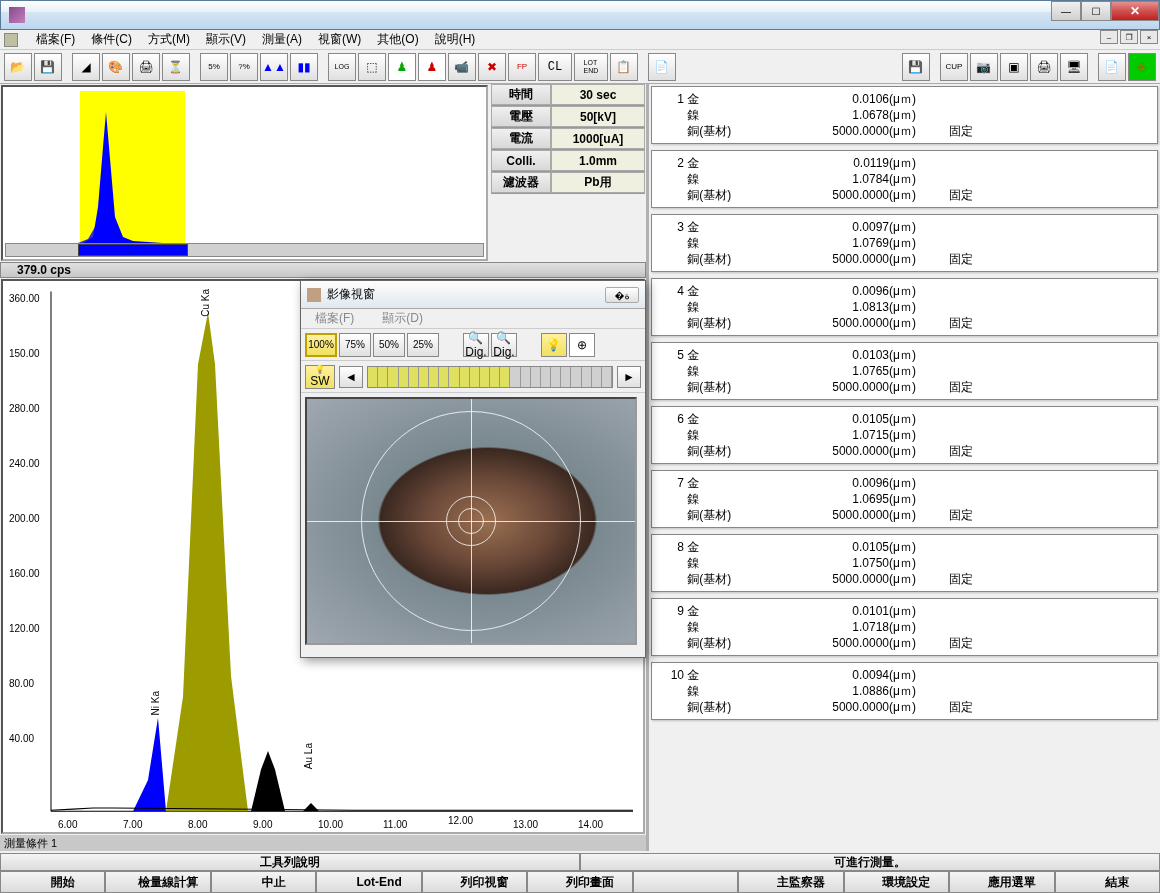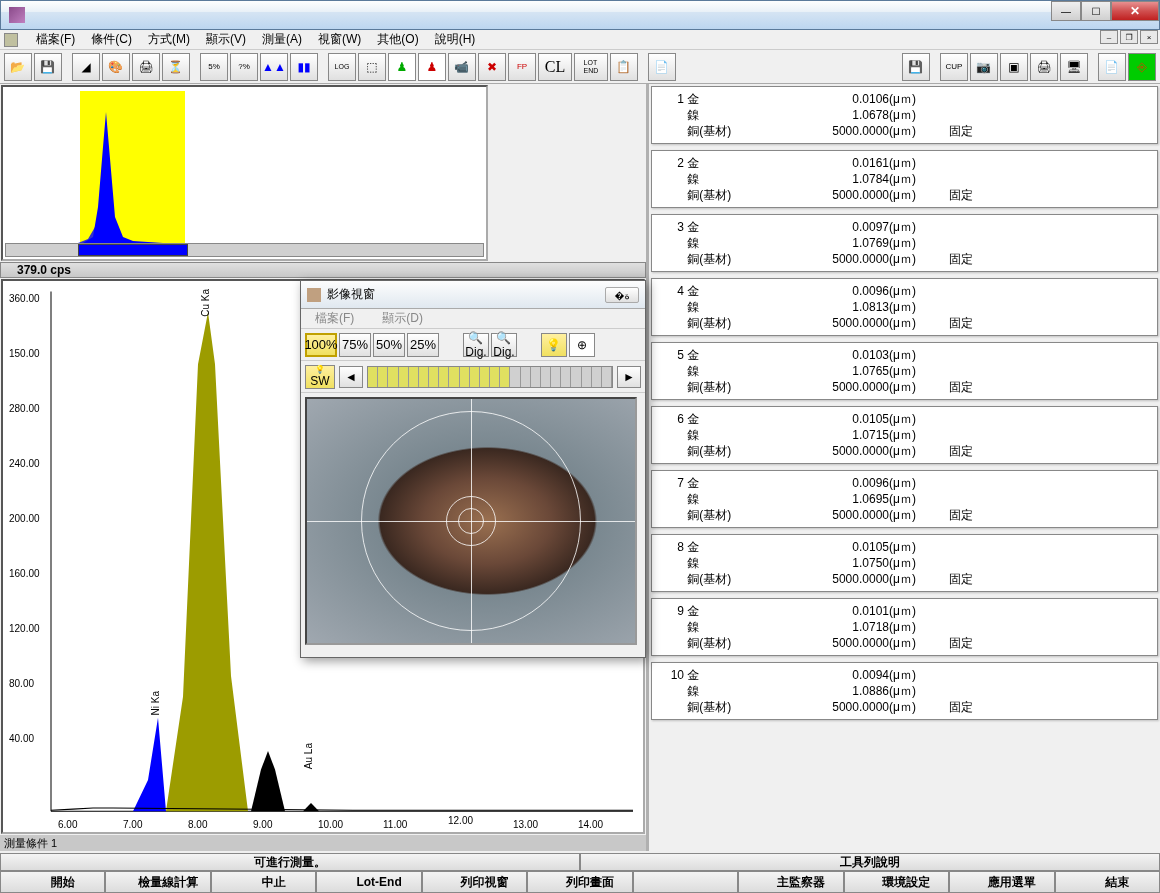--- a/index.html
+++ b/index.html
@@ -68,21 +68,21 @@
 .rl-unit { width: 60px; }
 .rl-fix { width: 40px; }
 
 
 .img-window { position: absolute; left: 300px; top: 280px; width: 346px; height: 378px; background: #f0f0f0; border: 1px solid #666; box-shadow: 3px 3px 10px rgba(0,0,0,0.4); z-index: 10; }
 .img-titlebar { height: 28px; background: linear-gradient(#fdfdfd, #e0e8f0); display: flex; align-items: center; padding: 0 6px; border-bottom: 1px solid #aaa; }
 .img-title-icon { width: 14px; height: 14px; background: #c0a080; margin-right: 6px; }
 .img-close { margin-left: auto; width: 34px; height: 16px; border: 1px solid #aaa; border-radius: 2px; display: flex; align-items: center; justify-content: center; font-size: 10px; background: linear-gradient(#fff, #e0e0e0); cursor: pointer; }
 .img-menubar { height: 20px; display: flex; align-items: center; padding-left: 6px; gap: 12px; border-bottom: 1px solid #ccc; color: #888; }
 .img-toolbar1 { height: 32px; display: flex; align-items: center; padding: 2px 4px; gap: 2px; border-bottom: 1px solid #ccc; }
-.zoom-btn { width: 32px; height: 24px; border: 1px solid #888; background: linear-gradient(#fff, #e0e0e0); font-size: 13px; display: flex; align-items: center; justify-content: center; cursor: pointer; }
+.zoom-btn { width: 32px; height: 24px; border: 1px solid #888; background: linear-gradient(#fff, #e0e0e0); font-size: 10px; display: flex; align-items: center; justify-content: center; cursor: pointer; }
 .zoom-btn.active { background: linear-gradient(#fff0a0, #f0e060); border: 2px solid #c0a000; }
 .dig-btn { width: 26px; height: 24px; border: 1px solid #888; background: linear-gradient(#fff, #e0e0e0); display: flex; flex-direction: column; align-items: center; justify-content: center; cursor: pointer; font-size: 8px; }
 .lamp-btn { width: 26px; height: 24px; border: 1px solid #888; background: linear-gradient(#fff0a0, #f0e060); display: flex; align-items: center; justify-content: center; cursor: pointer; }
 .target-btn { width: 26px; height: 24px; border: 1px solid #888; background: #fff; display: flex; align-items: center; justify-content: center; cursor: pointer; }
 
 .img-toolbar2 { height: 32px; display: flex; align-items: center; padding: 2px 4px; gap: 4px; border-bottom: 1px solid #ccc; }
 .sw-btn { width: 30px; height: 24px; border: 1px solid #888; background: linear-gradient(#fff0a0, #f0e060); font-size: 8px; display: flex; flex-direction: column; align-items: center; justify-content: center; cursor: pointer; }
 .arrow-btn { width: 24px; height: 22px; border: 1px solid #888; background: linear-gradient(#fff, #e0e0e0); display: flex; align-items: center; justify-content: center; cursor: pointer; }
 .level-bar { flex: 1; height: 22px; border: 1px solid #888; display: flex; }
 .level-seg { flex: 1; border-right: 1px solid #999; }
@@ -187,21 +187,21 @@
   <div class="tb-btn" style="background:#fff;">
       <span style="color:#c00;">♟</span>
     </div>
   <div class="tb-btn">
       <span class="ico">📹</span>
     </div>
   <div class="tb-btn">
       <span style="color:#c00;">✖</span>
     </div>
   <div class="tb-btn" style="font-size:8px;color:#c00;">FP</div>
-  <div class="tb-btn wide" style="font-size:16px;font-family:Liberation Serif, serif;">CL</div>
+  <div class="tb-btn wide" style="font-size:12px;font-family:Liberation Mono, monospace;">CL</div>
   <div class="tb-btn wide" style="font-size:7px;line-height:8px;">LOT<br>END</div>
   <div class="tb-btn">
       <span class="ico">📋</span>
     </div>
   <div class="tb-sep"></div>
   <div class="tb-btn">
       <span class="ico">📄</span>
     </div>
 
   <div class="tb-right">
@@ -239,20 +239,44 @@
         <div class="yellow-bg"></div>
 
         <svg width="100%" height="100%" style="position:absolute;inset:0;">
           <polyline points="80,156 90,150 95,120 100,60 103,25 106,60 112,130 120,150 130,154 160,156" fill="#0000ff" stroke="none"></polyline>
           <polyline points="75,156 85,152 92,140 100,130 110,148 125,156" fill="#0000ff" stroke="none" opacity="0.8"></polyline>
         </svg>
 
         <div style="position:absolute;left:2px;right:2px;bottom:2px;height:14px;background:#d0d0d0;border:1px solid #888;">
           <div style="position:absolute;left:72px;width:110px;top:0;bottom:0;background:#0000ff;border:1px solid #444;"></div>
         </div>
+      </div>
+      <div class="params-panel">
+        <div id="param-rows">
+            <div class="param-row">
+              <div class="param-label">時間</div>
+              <div class="param-value">30 sec</div>
+            </div>
+            <div class="param-row">
+              <div class="param-label">電壓</div>
+              <div class="param-value">50[kV]</div>
+            </div>
+            <div class="param-row">
+              <div class="param-label">電流</div>
+              <div class="param-value">1000[uA]</div>
+            </div>
+            <div class="param-row">
+              <div class="param-label">Colli.</div>
+              <div class="param-value">1.0mm</div>
+            </div>
+            <div class="param-row">
+              <div class="param-label">濾波器</div>
+              <div class="param-value">Pb用</div>
+            </div>
+          </div>
       </div>
     </div>
 
     <div class="cps-bar">379.0 cps</div>
 
     <div class="big-spectrum">
       <svg width="100%" height="100%" viewBox="0 0 640 530" preserveAspectRatio="none" style="position:absolute;inset:0;">
 
         <line x1="48" y1="10" x2="48" y2="510" stroke="#000" stroke-width="1"></line>
         <line x1="48" y1="510" x2="630" y2="510" stroke="#000" stroke-width="1"></line>
@@ -300,21 +324,21 @@
 
   <div class="right-col">
     <div class="results-scroll">
       <div id="results-list">
           <div class="result-box">
             <div class="result-line"><span class="rl-idx">1</span><span class="rl-name"> 金</span><span class="rl-val">0.0106</span><span class="rl-unit">(μｍ)</span><span class="rl-fix"></span></div>
             <div class="result-line"><span class="rl-idx"></span><span class="rl-name"> 鎳</span><span class="rl-val">1.0678</span><span class="rl-unit">(μｍ)</span><span class="rl-fix"></span></div>
             <div class="result-line"><span class="rl-idx"></span><span class="rl-name"> 銅(基材)</span><span class="rl-val">5000.0000</span><span class="rl-unit">(μｍ)</span><span class="rl-fix">固定</span></div>
           </div>
           <div class="result-box">
-            <div class="result-line"><span class="rl-idx">2</span><span class="rl-name"> 金</span><span class="rl-val">0.0161</span><span class="rl-unit">(μｍ)</span><span class="rl-fix"></span></div>
+            <div class="result-line"><span class="rl-idx">2</span><span class="rl-name"> 金</span><span class="rl-val">0.0119</span><span class="rl-unit">(μｍ)</span><span class="rl-fix"></span></div>
             <div class="result-line"><span class="rl-idx"></span><span class="rl-name"> 鎳</span><span class="rl-val">1.0784</span><span class="rl-unit">(μｍ)</span><span class="rl-fix"></span></div>
             <div class="result-line"><span class="rl-idx"></span><span class="rl-name"> 銅(基材)</span><span class="rl-val">5000.0000</span><span class="rl-unit">(μｍ)</span><span class="rl-fix">固定</span></div>
           </div>
           <div class="result-box">
             <div class="result-line"><span class="rl-idx">3</span><span class="rl-name"> 金</span><span class="rl-val">0.0097</span><span class="rl-unit">(μｍ)</span><span class="rl-fix"></span></div>
             <div class="result-line"><span class="rl-idx"></span><span class="rl-name"> 鎳</span><span class="rl-val">1.0769</span><span class="rl-unit">(μｍ)</span><span class="rl-fix"></span></div>
             <div class="result-line"><span class="rl-idx"></span><span class="rl-name"> 銅(基材)</span><span class="rl-val">5000.0000</span><span class="rl-unit">(μｍ)</span><span class="rl-fix">固定</span></div>
           </div>
           <div class="result-box">
             <div class="result-line"><span class="rl-idx">4</span><span class="rl-name"> 金</span><span class="rl-val">0.0096</span><span class="rl-unit">(μｍ)</span><span class="rl-fix"></span></div>
@@ -422,22 +446,22 @@
       <div class="cross-v"></div>
       <div class="crosshair-ring ring1"></div>
       <div class="crosshair-ring ring2"></div>
       <div class="crosshair-ring ring3"></div>
     </div>
   </div>
 </div>
 
 <div class="bottom-area">
   <div class="status-row">
+    <div class="status-half">工具列說明</div>
     <div class="status-half">可進行測量。</div>
-    <div class="status-half">工具列說明</div>
   </div>
   <div class="btn-row" id="bottom-buttons">
       <div class="bottom-btn">開始</div>
       <div class="bottom-btn">檢量線計算</div>
       <div class="bottom-btn">中止</div>
       <div class="bottom-btn">Lot-End</div>
       <div class="bottom-btn">列印視窗</div>
       <div class="bottom-btn">列印畫面</div>
       <div class="bottom-btn"></div>
       <div class="bottom-btn">主監察器</div>

